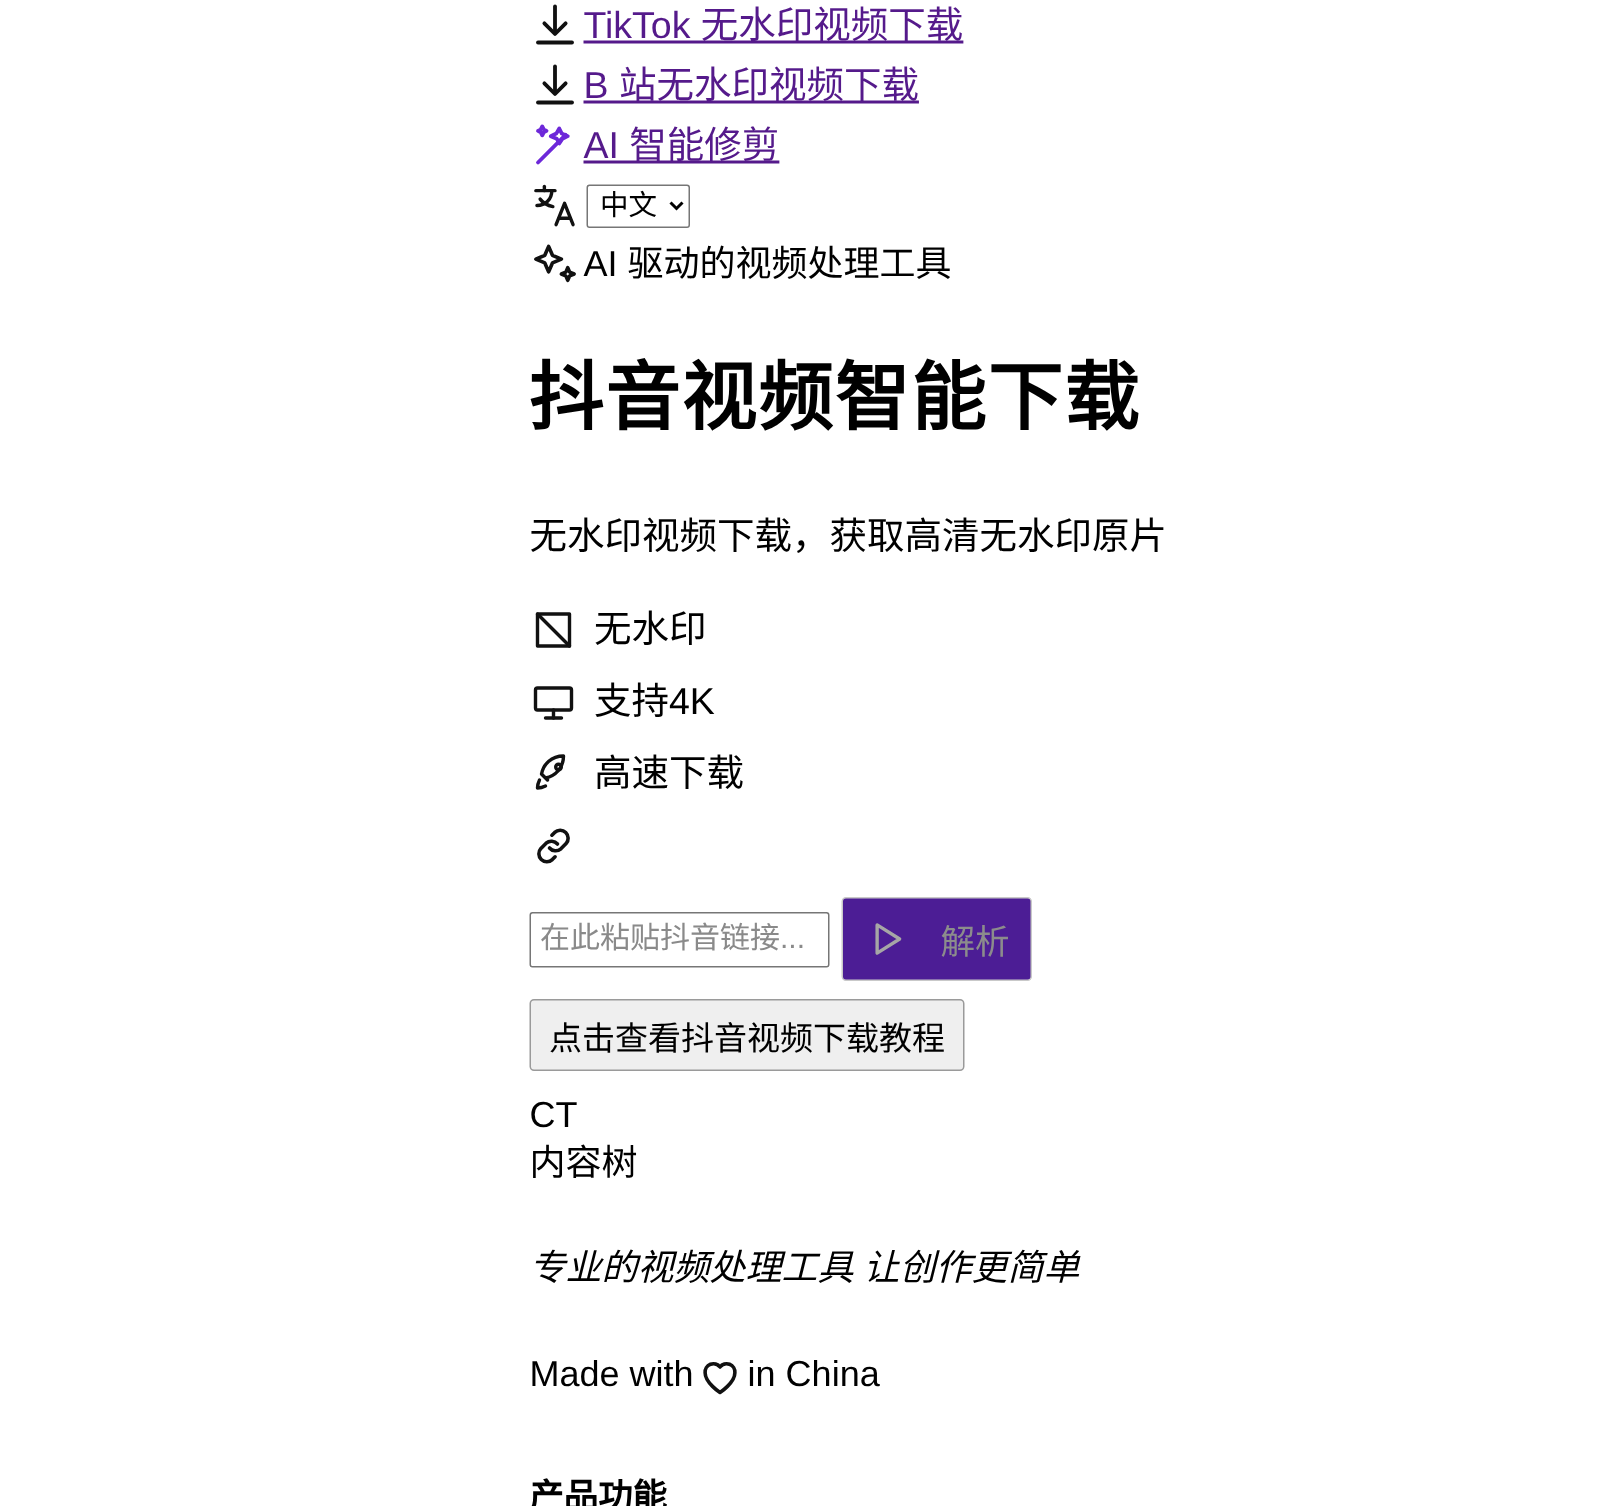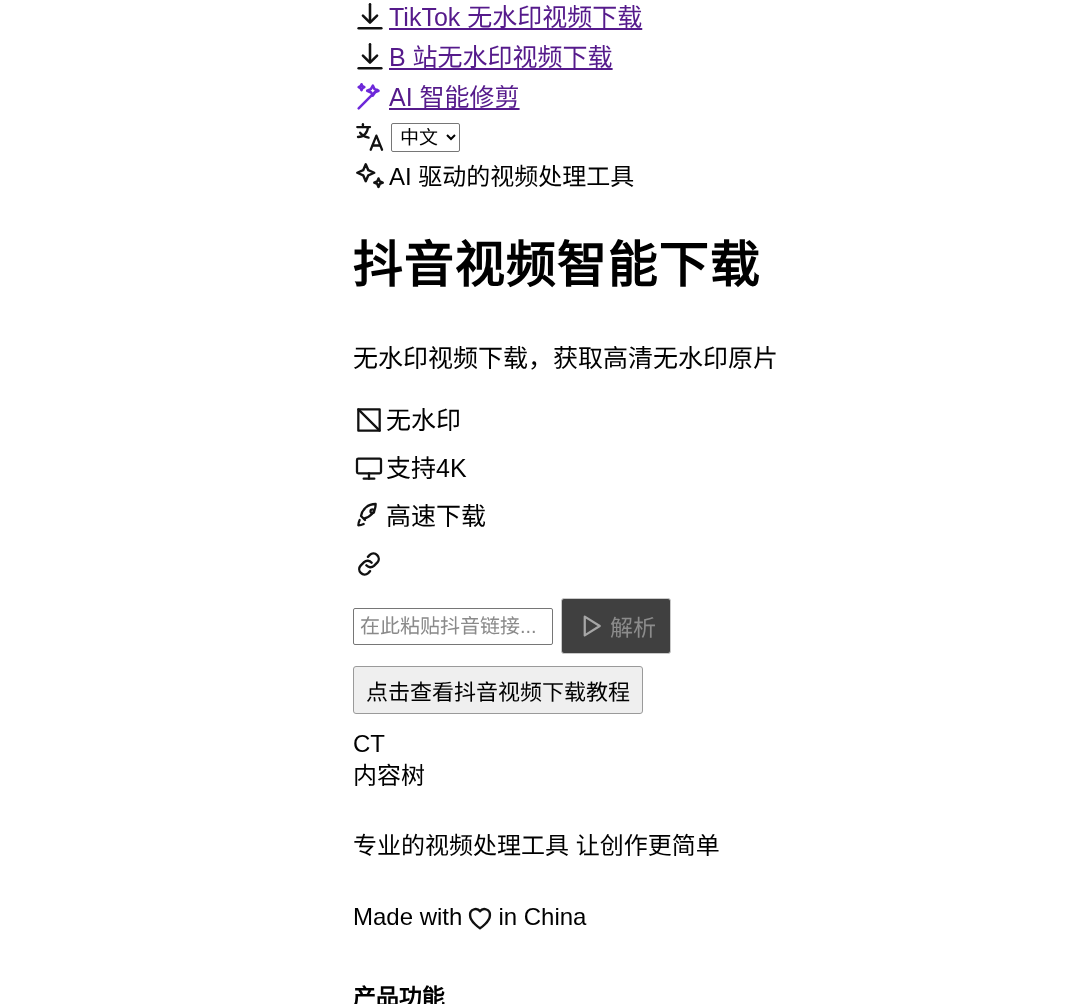--- a/index.html
+++ b/index.html
@@ -75,21 +75,21 @@
   }
   p.subtitle {
     font-size: 25px;
     line-height: 32px;
     margin: 48px 0 0 0;
     font-weight: 300;
   }
   .feature-row {
     display: flex;
     align-items: center;
-    gap: 1px;
+    gap: 11px;
     font-size: 25px;
     line-height: 32px;
     margin-top: 16px;
   }
   .feature-row.first { margin-top: 30px; }
   .link-icon-row {
     margin-top: 16px;
     display: flex;
     align-items: center;
   }
@@ -107,22 +107,22 @@
     border: 1px solid #767676;
     background: #ffffff;
     color: #15803d;
     border-radius: 2px;
     box-sizing: border-box;
   }
   .url-input::placeholder { color: #8a8a8a; }
   .parse-button {
     display: flex;
     align-items: center;
-    gap: 4px;
-    background: #404040;
+    gap: 21px;
+    background: #4c1d95;
     border: 1px solid #c9c9c9;
     color: #8c8c8c;
     font-size: 23px;
     font-family: Liberation Serif, serif;
     padding: 10px 14px;
     border-radius: 3px;
     cursor: default;
   }
   .tutorial-button {
     display: inline-block;
@@ -143,20 +143,21 @@
   }
   .brand-sub {
     font-size: 24px;
     line-height: 32px;
   }
   .footer-desc {
     font-size: 24px;
     line-height: 32px;
     margin-top: 38px;
     font-weight: 300;
+    font-style: italic;
   }
   .made-row {
     display: flex;
     align-items: center;
     font-size: 24px;
     line-height: 32px;
     margin-top: 38px;
     gap: 1px;
   }
   .footer-head {

